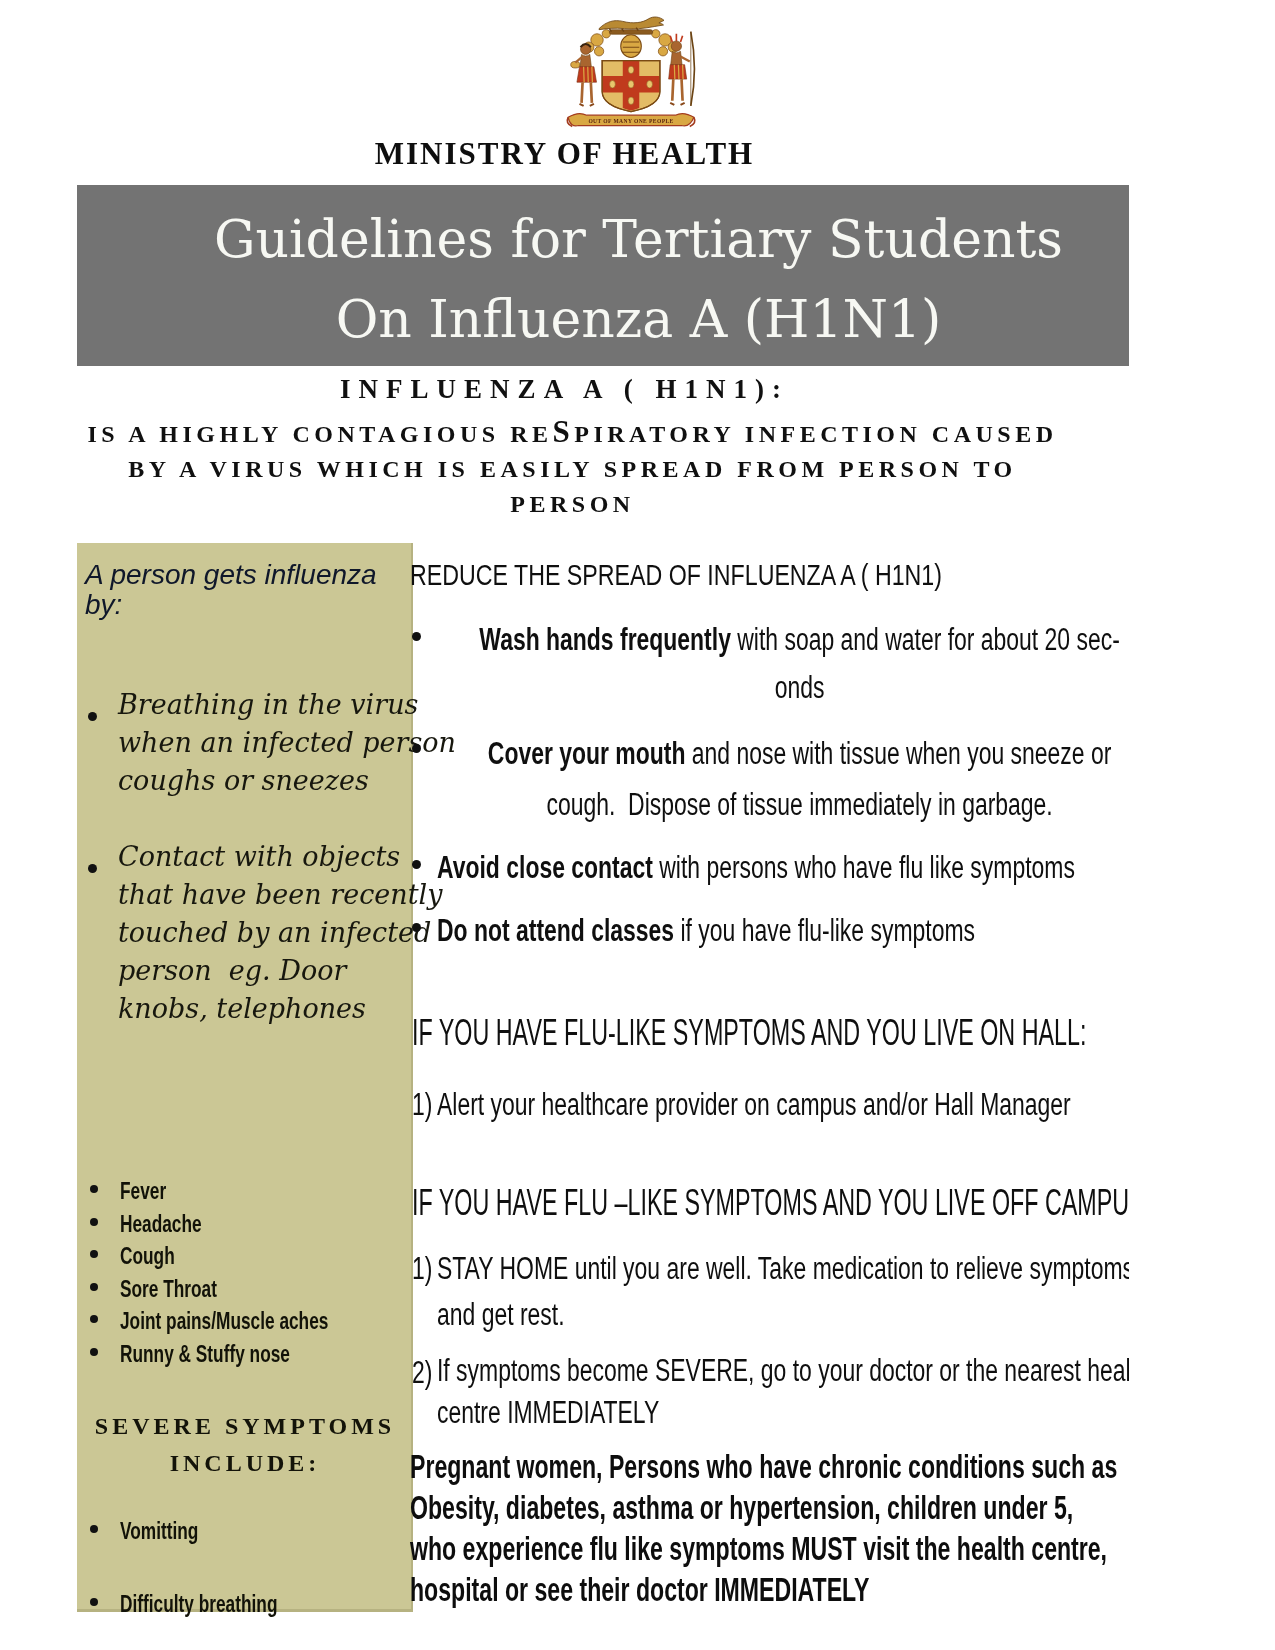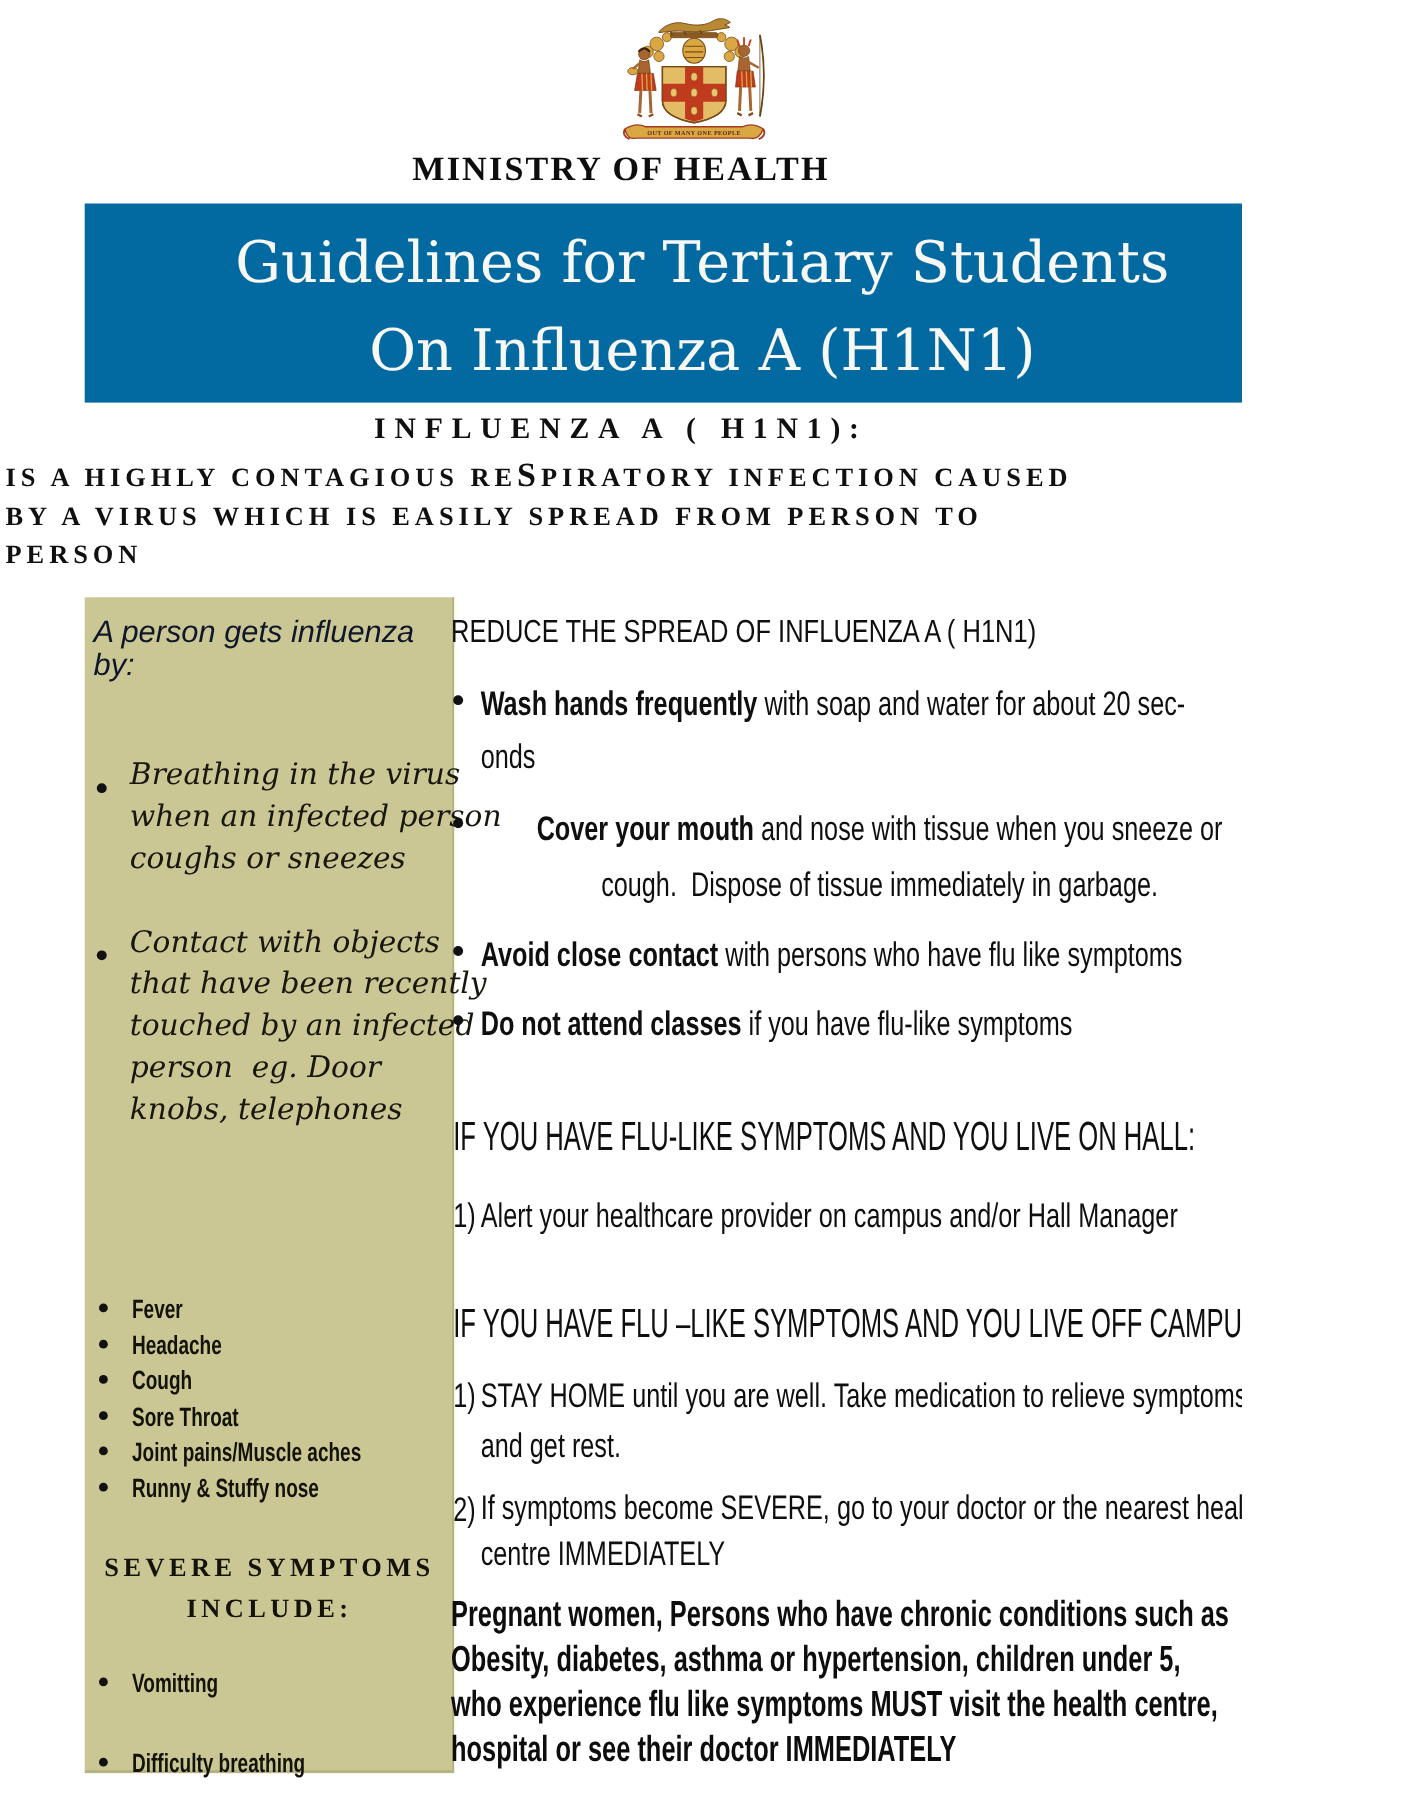--- a/index.html
+++ b/index.html
@@ -6,30 +6,30 @@
   .page{position:relative;width:1129px;height:1650px;background:#ffffff;overflow:hidden;
         font-family:"Liberation Sans",sans-serif;color:#141414;}
 
   
   .crest{position:absolute;left:545px;top:8px;width:170px;height:134px;}
   .ministry{position:absolute;left:0;right:0;top:136px;text-align:center;
             font-family:"Liberation Serif",serif;font-weight:700;font-size:31px;
             letter-spacing:2px;color:#0e0e0e;}
 
   
-  .banner{position:absolute;left:77px;top:185px;width:1123px;height:181px;background:#0369a1;}
+  .banner{position:absolute;left:77px;top:185px;width:1123px;height:181px;background:#737373;}
   .banner-text{position:absolute;left:0;right:0;top:14px;text-align:center;
                font-family:"DejaVu Serif",serif;font-weight:400;color:#f7f8f3;
                font-size:52px;line-height:80px;}
 
   
   .intro-title{position:absolute;left:0;right:0;top:374px;text-align:center;
                font-family:"Liberation Serif",serif;font-weight:700;font-size:27px;
                letter-spacing:8px;color:#101010;}
-  .intro-body{position:absolute;left:5px;right:0;top:414px;text-align:left;white-space:pre-wrap;
+  .intro-body{position:absolute;left:16px;right:0;top:414px;text-align:center;white-space:pre-wrap;
               font-family:"Liberation Serif",serif;font-weight:700;font-size:24px;
               letter-spacing:4.5px;line-height:35px;color:#101010;}
   .intro-body .bigS{font-size:31px;}
 
   
   .sidebar{position:absolute;left:77px;top:543px;width:336px;height:1069px;background:#cbc795;
            box-shadow:inset -2px -3px 0 rgba(90,85,40,.18);}
   .sb-intro{position:absolute;left:85px;top:560px;white-space:pre-wrap;
             font-family:Liberation Sans, sans-serif;font-style:italic;font-size:28px;line-height:30px;color:#0f172a;}
   .sb-bullet{position:absolute;white-space:pre-wrap;
@@ -204,21 +204,21 @@
         <span class="stext">Vomitting</span>
       </div>
     <div class="sitem" style="height:33px;margin-top:40px;">
         <span class="sdot"></span>
         <span class="stext">Difficulty breathing</span>
       </div>
   </div>
 
   <div class="mhead-sm" style="top:558px;">REDUCE THE SPREAD OF  INFLUENZA A ( H1N1)</div>
 
-  <div class="mrow" style="top:616px;">
+  <div class="mrow" style="top:616px;text-align:center;">
     <span class="mdot"></span>
     <div class="mtext"><b>Wash hands frequently</b><span> with soap and water for about 20 sec-
 onds</span></div>
   </div>
 
   <div class="mrow" style="top:728px;text-align:center;">
     <span class="mdot"></span>
     <div class="mtext" style="line-height:51px;"><b>Cover your mouth</b><span> and nose with tissue when you sneeze or
 cough.  Dispose of tissue immediately in garbage.</span></div>
   </div>

